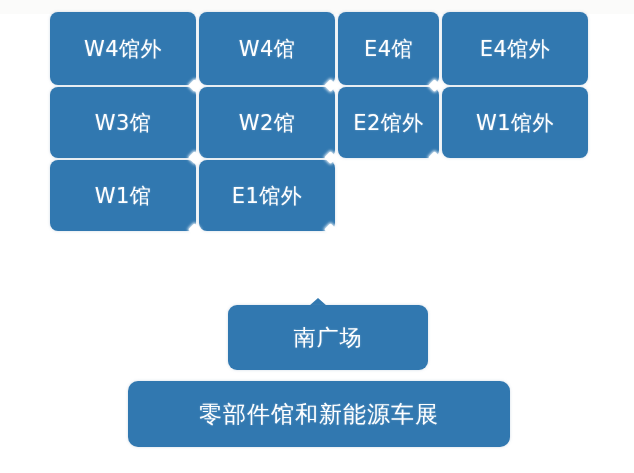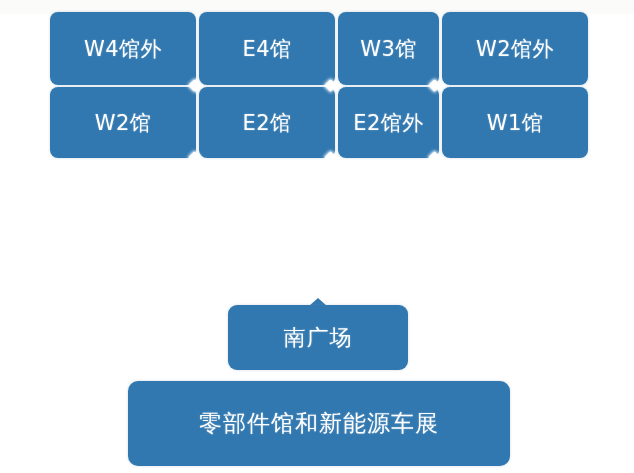--- a/index.html
+++ b/index.html
@@ -74,21 +74,21 @@
     border-radius: 1.5px;
     pointer-events: none;
     box-shadow: 0 0 3px 1px rgba(255,255,255,0.9);
   }
 
   
   .plaza {
     position: absolute;
     left: 228px;
     top: 305px;
-    width: 180px;
+    width: 200px;
     height: 65px;
     background: #3178b0;
     border-radius: 9px;
     display: flex;
     align-items: center;
     justify-content: center;
     color: #ffffff;
     font-size: 22px;
     letter-spacing: 1px;
     text-shadow: 0 0 2px rgba(255,255,255,0.35);
@@ -109,21 +109,21 @@
     border-bottom: 8px solid #3178b0;
     pointer-events: none;
   }
 
   
   .expo-bar {
     position: absolute;
     left: 128px;
     top: 381px;
     width: 382px;
-    height: 85px;
+    height: 66px;
     background: #3178b0;
     border-radius: 10px;
     display: flex;
     align-items: center;
     justify-content: center;
     color: #ffffff;
     font-size: 23px;
     letter-spacing: 1px;
     text-shadow: 0 0 2px rgba(255,255,255,0.35);
     box-shadow: 0 0 3px rgba(120,150,180,0.35);
@@ -134,30 +134,32 @@
 </style>
 </head>
 <body>
 
 <div id="venue-map">
 
   <div class="top-band"></div>
 
   <div class="hall-grid">
     <div class="hall-tile">W4馆外</div>
+    <div class="hall-tile">W4馆</div>
     <div class="hall-tile">E4馆</div>
+    <div class="hall-tile">E4馆外</div>
 
     <div class="hall-tile">W3馆</div>
 
-    <div class="hall-tile">W2馆外</div>
     <div class="hall-tile">W2馆</div>
-    <div class="hall-tile">E2馆</div>
     <div class="hall-tile">E2馆外</div>
 
+    <div class="hall-tile">W1馆外</div>
     <div class="hall-tile">W1馆</div>
+    <div class="hall-tile">E1馆外</div>
   </div>
 
   <div class="joint" style="left:190px;top:81px;"></div>
   <div class="joint" style="left:326px;top:81px;"></div>
   <div class="joint" style="left:430px;top:81px;"></div>
   <div class="joint" style="left:190px;top:153px;"></div>
   <div class="joint" style="left:326px;top:153px;"></div>
   <div class="joint" style="left:430px;top:153px;"></div>
   <div class="joint" style="left:190px;top:225px;"></div>
   <div class="joint" style="left:326px;top:225px;"></div>

